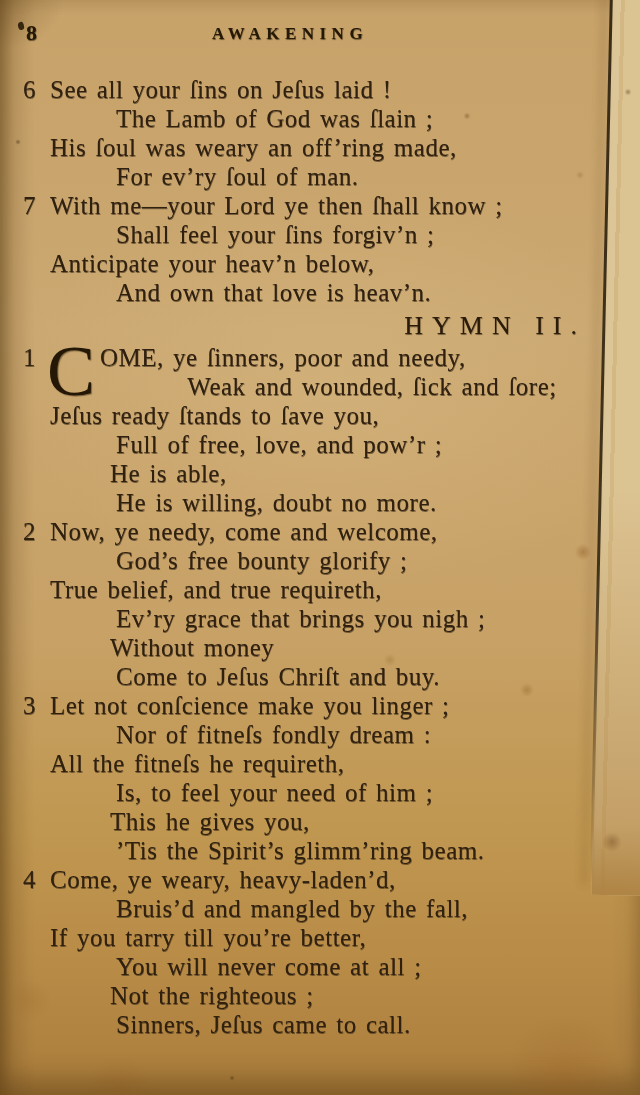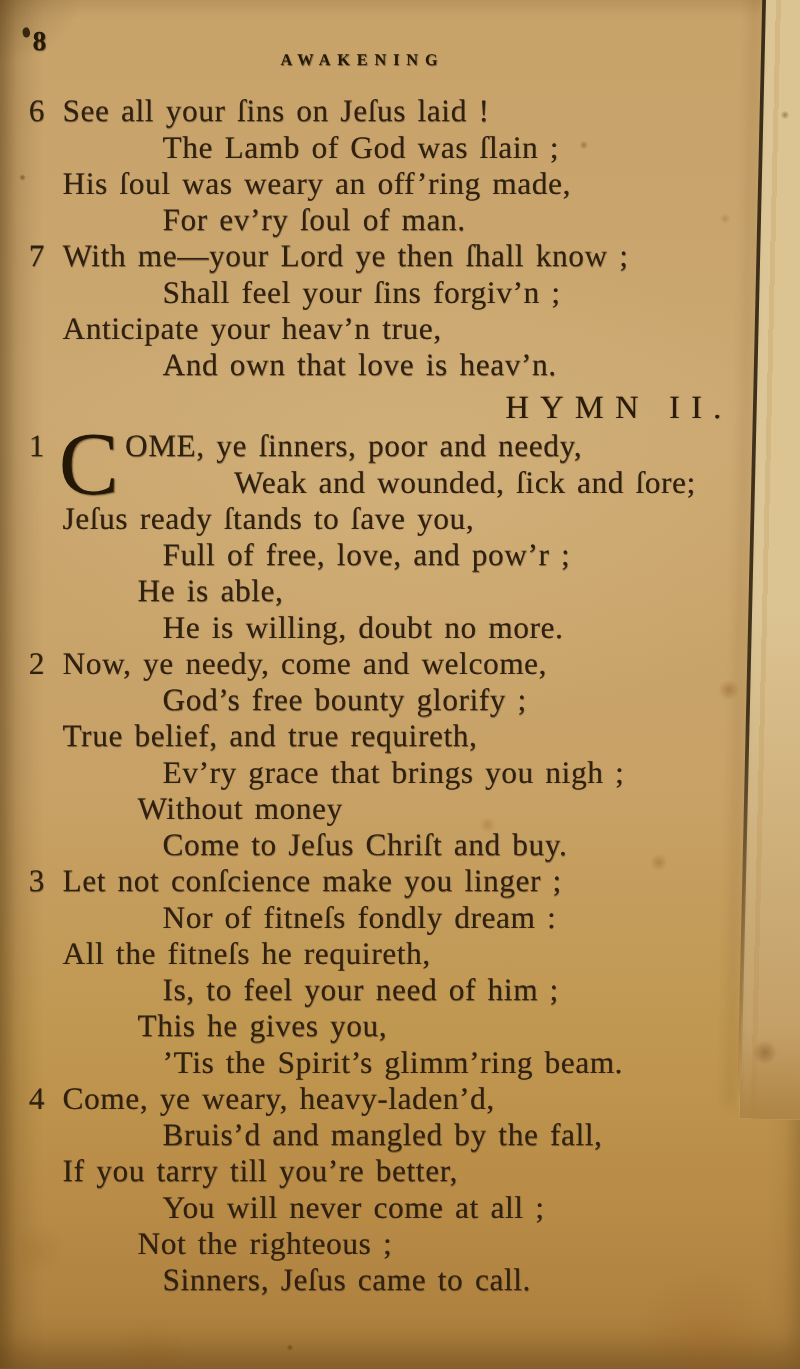--- a/index.html
+++ b/index.html
@@ -52,42 +52,42 @@
       radial-gradient(circle 50px at 120px 1092px, rgba(140,85,28,.18), rgba(140,85,28,0) 72%),
       radial-gradient(circle 30px at 30px 1000px,  rgba(140,85,28,.14), rgba(140,85,28,0) 72%);
   }
 
   .running-head{ position:absolute; top:20px; left:0; width:100%; height:30px; color:#241806; }
   .pagenum{ position:absolute; left:26px; top:0; font-size:22px; font-weight:bold; letter-spacing:1px;
             text-shadow:.5px .5px .8px rgba(36,24,6,.6); }
   .ink-blot{ position:absolute; left:18px; top:2px; width:6px; height:8px; background:#2a1c08;
              border-radius:60% 40% 55% 45%; transform:rotate(-18deg); opacity:.9; }
   .running-title{ position:absolute; left:290px; top:4px; transform:translateX(-50%);
-            font-size:13px; font-weight:bold; letter-spacing:5.5px; word-spacing:3px;
-            text-shadow:.5px .5px .8px rgba(36,24,6,.55);margin-top:16px; }
+            font-size:17px; font-weight:bold; letter-spacing:5.5px; word-spacing:3px;
+            text-shadow:.5px .5px .8px rgba(36,24,6,.55); }
 
   .hymn-body{ position:absolute; left:0; width:100%; }
   #hymn-prev{ top:75px; }
   #hymn-two{ top:343px; }
 
   .hymn-heading{
     position:absolute; top:310px; left:0; width:586px; height:32px; line-height:32px;
     text-align:right; font-size:26px; font-weight:normal; letter-spacing:9px; color:#2a1b0a;
     text-shadow:.5px .6px .7px rgba(42,27,10,.55);
   }
 
   .verse{ position:relative; }
   .line{
     position:relative; height:29px; line-height:29px; font-size:25px; color:var(--ink,#2f2010);
     white-space:nowrap; letter-spacing:.5px; word-spacing:2.5px;
     text-shadow:.4px .5px .6px rgba(47,32,16,.55);
   }
   .vnum{ position:absolute; left:23px; top:0; }
   .ind-0  { padding-left:50px; }
-  .ind-1  { padding-left:82px;margin-left:48px; }
+  .ind-1  { padding-left:116px; }
   .ind-2  { padding-left:110px; }
   .ind-dc0{ padding-left:100px; }
   .ind-dc1{ padding-left:104px;text-align:center; }
   .drop-cap{
     position:absolute; left:47px; top:0px; font-size:72px; line-height:56px; color:#241706;
     text-shadow:1px 1px 1px rgba(36,23,6,.45);
   }
 </style>
 </head>
 <body>
@@ -107,21 +107,21 @@
   <section class="hymn-body" id="hymn-prev">
       <div class="verse">
         <div class="line ind-0"><span class="vnum">6</span><span>See all your ſins on Jeſus laid !</span></div>
         <div class="line ind-1"><span>The Lamb of God was ſlain ;</span></div>
         <div class="line ind-0"><span>His ſoul was weary an off’ring made,</span></div>
         <div class="line ind-1"><span>For ev’ry ſoul of man.</span></div>
       </div>
       <div class="verse">
         <div class="line ind-0"><span class="vnum">7</span><span>With me—your Lord ye then ſhall know ;</span></div>
         <div class="line ind-1"><span>Shall feel your ſins forgiv’n ;</span></div>
-        <div class="line ind-0"><span>Anticipate your heav’n true,</span></div>
+        <div class="line ind-0"><span>Anticipate your heav’n below,</span></div>
         <div class="line ind-1"><span>And own that love is heav’n.</span></div>
       </div>
     </section>
 
   <h2 class="hymn-heading">HYMN II.</h2>
 
   <section class="hymn-body" id="hymn-two">
       <div class="verse">
         <span class="drop-cap">C</span>
         <div class="line ind-dc0"><span class="vnum">1</span><span>OME, ye ſinners, poor and needy,</span></div>

